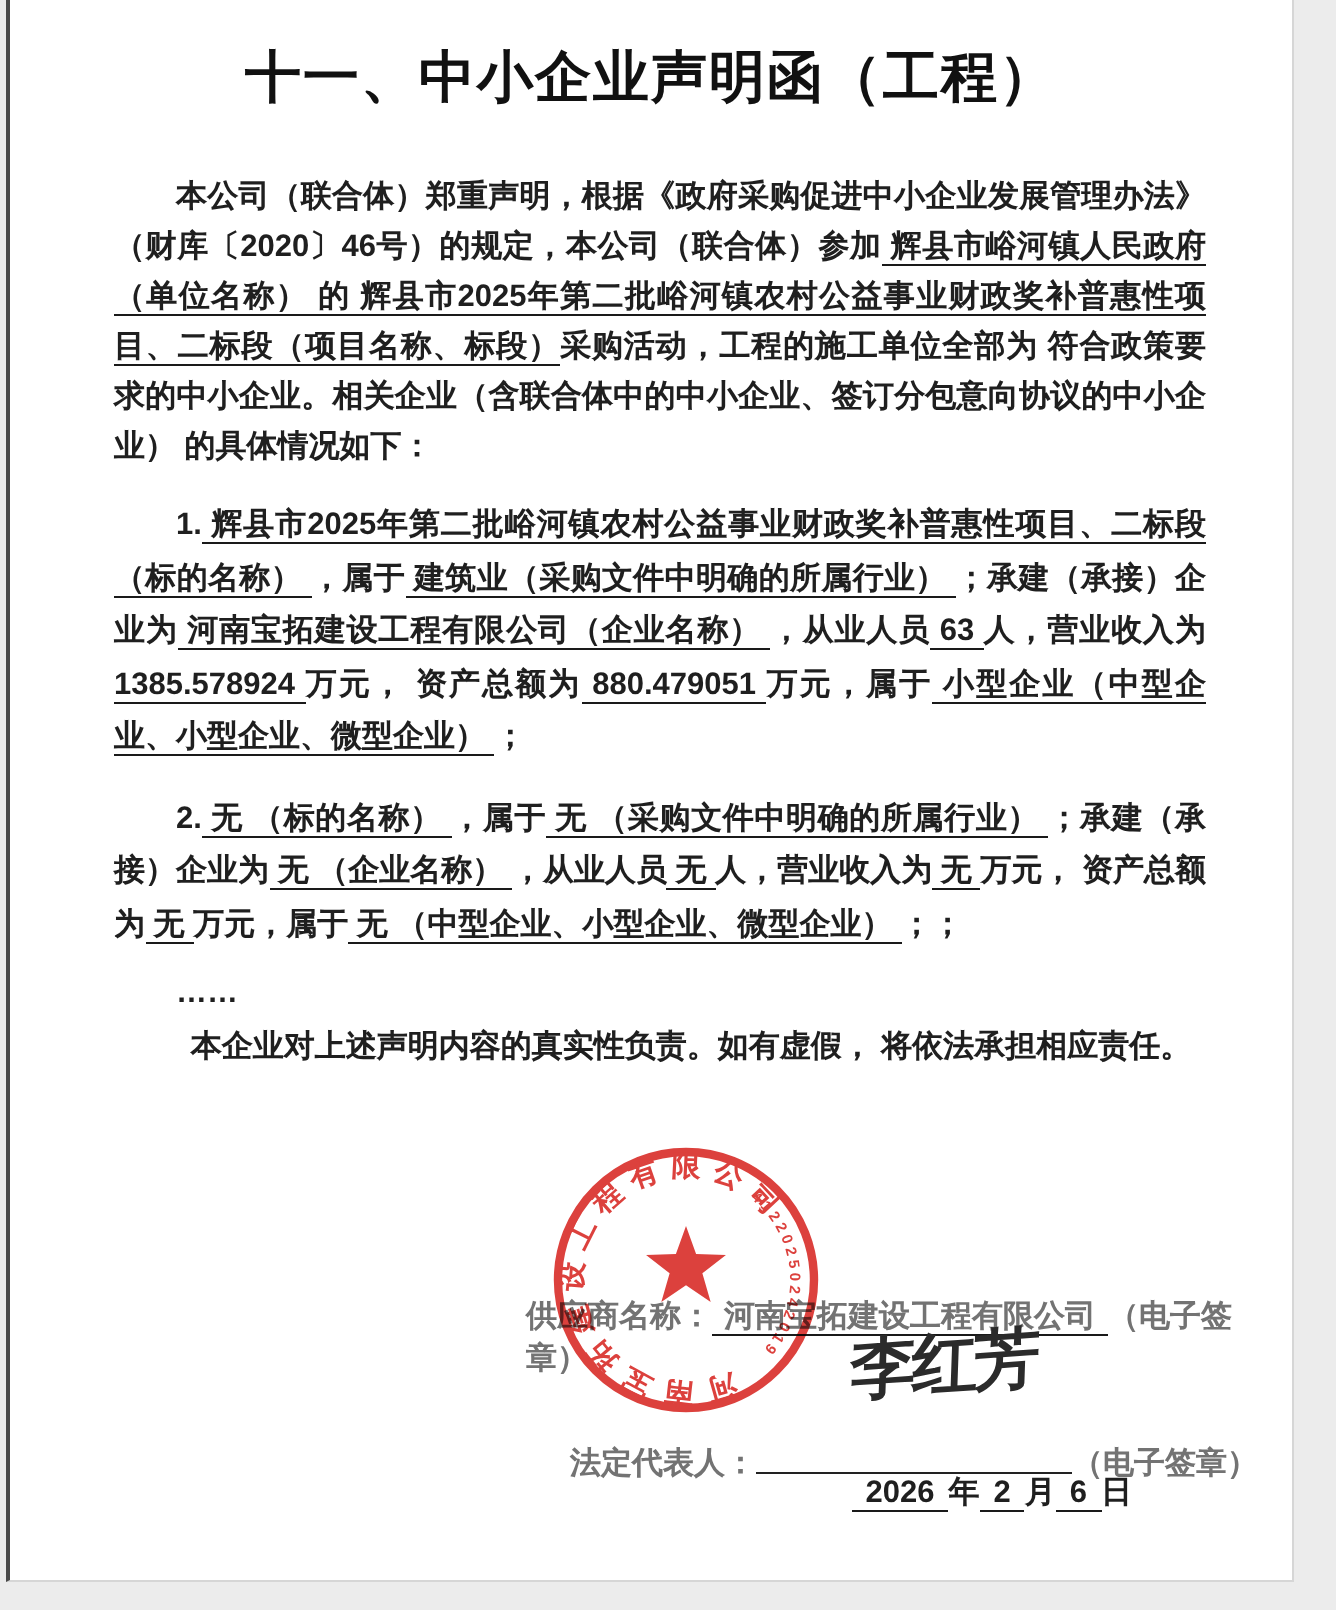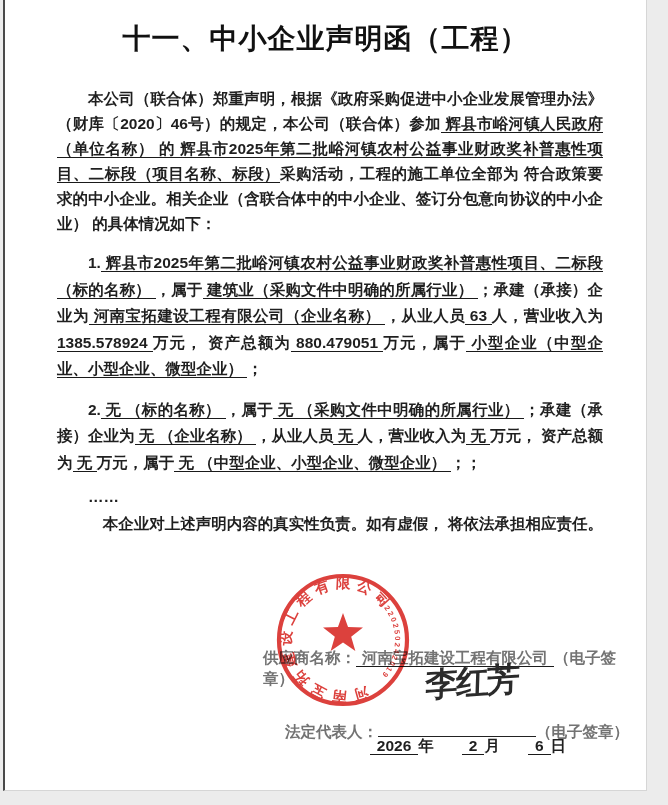--- a/index.html
+++ b/index.html
@@ -16,33 +16,33 @@
   }
   .body-text{
     position:absolute;left:52px;top:86px;width:546px;
     font-size:15.5px;font-weight:600;text-align:justify;color:#1f1f1f;
   }
   .para{margin:0;}
   .para.intro{line-height:25px;text-indent:2em;}
   .para.item{line-height:26.5px;text-indent:2em;margin-top:14px;}
   .para.ellipsis{margin-top:8px;line-height:25px;text-indent:2em;text-align:left;}
   .para.closing{margin-top:10px;line-height:25px;text-indent:2em;}
-  .para.closing2{margin-top:2px;line-height:25px;text-indent:2em;text-align:right;}
+  .para.closing2{margin-top:2px;line-height:25px;text-indent:2em;text-align:center;}
   .u{border-bottom:1.5px solid #1a1a1a;}
   .sig-line{position:absolute;font-size:15.5px;font-weight:600;color:#737373;}
   .sig-line.supplier{left:258px;top:648px;}
   .sig-line.legal{left:280px;top:700px;margin-top:20px;}
   .sig-line .u{padding:0 6px;}
   .blank{display:inline-block;width:158px;height:1em;border-bottom:1.5px solid #222;vertical-align:baseline;}
   .signature{
     position:absolute;left:420px;top:660px;font-size:33px;font-weight:600;
     color:#2b2b2b;transform:rotate(-4deg) skewX(-6deg);letter-spacing:-2px;
   }
   .date-line{position:absolute;right:80px;top:736px;font-size:15.5px;font-weight:600;color:#1f1f1f;}
-  .date-line .u{padding:0 7px;margin-left:28px;}
+  .date-line .u{padding:0 7px;}
   .seal{position:absolute;left:268px;top:570px;mix-blend-mode:multiply;opacity:0.92;}
   .seal .ring{stroke:var(--seal-color,#d9302c);}
   .seal .star{fill:var(--seal-color,#d9302c);}
   .seal-name{font-size:14.5px;letter-spacing:5.5px;font-weight:700;fill:var(--seal-color,#d9302c);}
   .seal-serial{font-size:7.5px;letter-spacing:2px;font-weight:700;fill:var(--seal-color,#d9302c);}
 </style>
 </head>
 <body>
 
 <div class="canvas">

